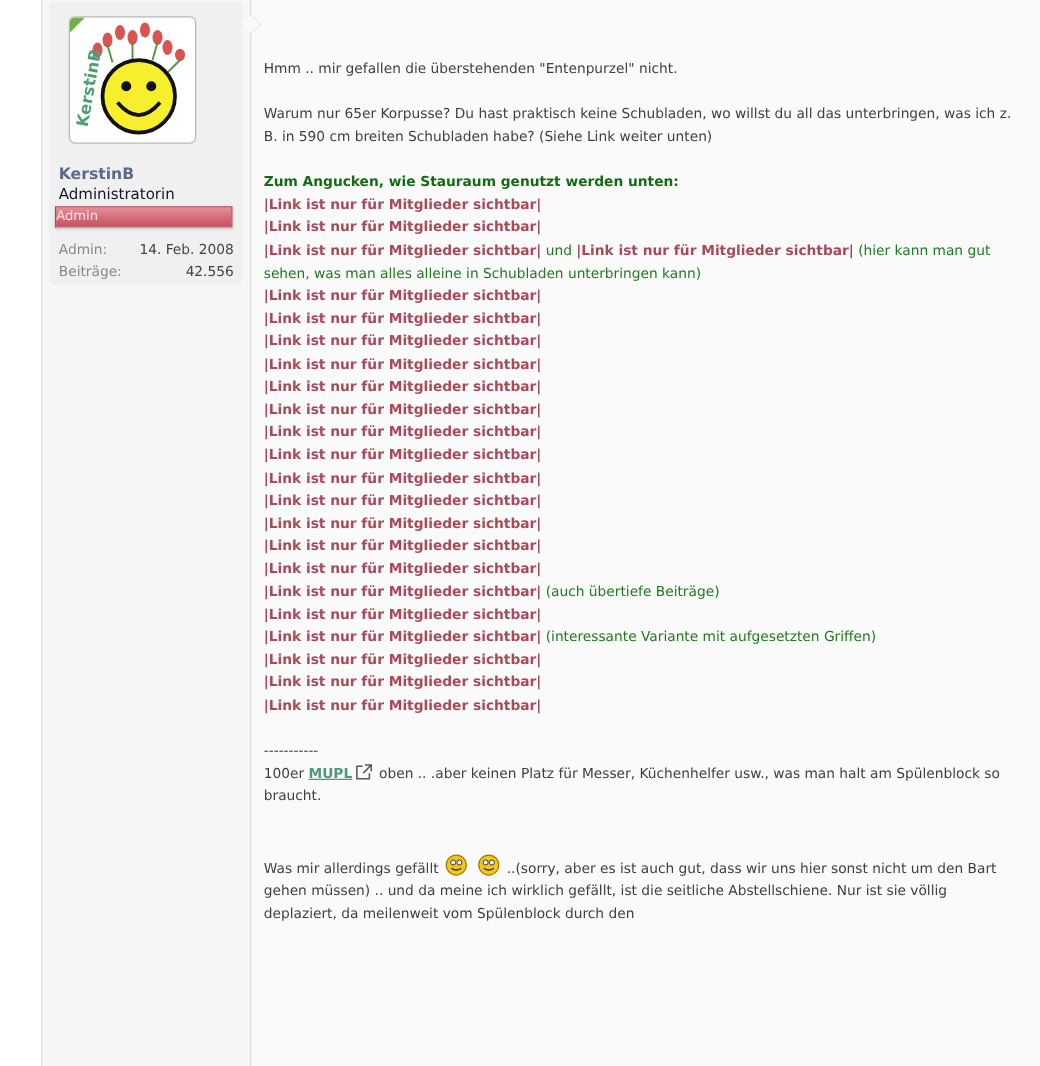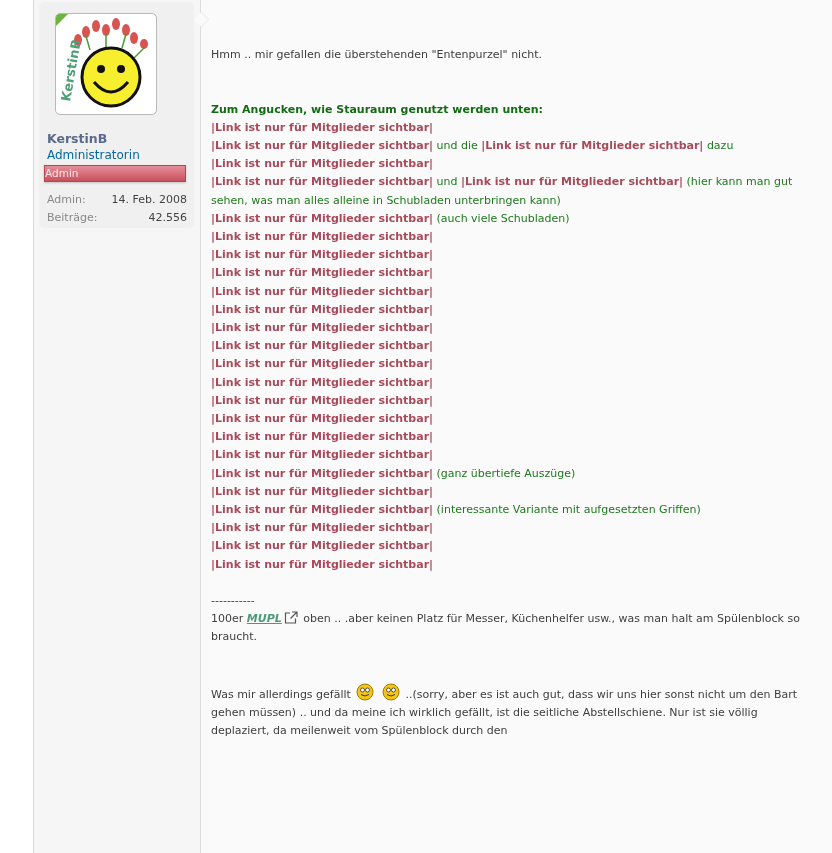--- a/index.html
+++ b/index.html
@@ -34,39 +34,39 @@
     position: absolute; left: 16px; top: 11px; width: 100px; height: 100px;
     background: #ffffff; border: 1px solid #b8b8b8; border-radius: 5px; overflow: hidden;
   }
   .avatar .corner {
     position: absolute; left: 0; top: 0; width: 0; height: 0;
     border-top: 12px solid #6db33f; border-right: 12px solid transparent;
   }
   .username {
     position: absolute; left: 8px; top: 129px; font-weight: bold; color: #5a6a8c; font-size: 12.5px;
   }
-  .usertitle { position: absolute; left: 8px; top: 146px; color: #0369a1; font-size: 12px; }
+  .usertitle { position: absolute; left: 8px; top: 146px; color: #0f172a; font-size: 12px; }
   .rank {
     position: absolute; left: 5px; top: 163px; width: 140px; height: 15px;
     background: linear-gradient(#e58e98, #c7515f); border: 1px solid #b34653;
     color: #fbe7e9; font-size: 10.5px; text-align: left; line-height: 15px;
     box-shadow: 0 1px 2px rgba(0,0,0,0.2);
   }
   .stat { position: absolute; left: 8px; width: 140px; font-size: 11px; color: #888; }
   .stat .v { position: absolute; right: 0; top: 0; color: #444; }
   .content {
     position: absolute; left: 177px; top: 46px; width: 600px;
     font-size: 11px; line-height: 18.2px; color: #3e3e3e;
   }
   .content p { margin: 0; }
   .gap { height: 18.2px; }
   .green { color: #1d7a1d; }
   .green-b { color: #146b14; font-weight: bold; }
   .lnk { color: #a84a5a; font-weight: bold; cursor: pointer; }
-  .mupl { color: #4d9a7a; font-weight: bold; font-style: italic; text-decoration: underline; cursor: pointer; text-align: right; }
+  .mupl { color: #4d9a7a; font-weight: bold; text-decoration: underline; cursor: pointer; text-align: right; }
   .ext { display: inline-block; width: 14px; height: 13px; vertical-align: -2px; margin: 0 2px; }
   .smiley { display: inline-block; width: 18px; height: 18px; vertical-align: -3px; margin: 0 2px; }
 </style>
 </head>
 <body>
 
 <div class="post">
   <div class="sidebar">
     <div class="userbox">
       <div class="avatar">
@@ -106,42 +106,41 @@
         <span>Beiträge:</span>
         <span class="v">42.556</span>
       </div>
     </div>
   </div>
   <div class="notch"></div>
 
   <div class="content">
     <p>Hmm .. mir gefallen die überstehenden "Entenpurzel" nicht.</p>
     <div class="gap"></div>
+    <p>Warum nur 65er Korpusse? Du hast praktisch keine Schubladen, wo willst du all das unterbringen, was ich z. B. in 590 cm breiten Schubladen habe? (Siehe Link weiter unten)</p>
     <div class="gap"></div>
     <p class="green-b">Zum Angucken, wie Stauraum genutzt werden unten:</p>
     <div id="link-lines">
         <p><span class="lnk">|Link ist nur für Mitglieder sichtbar|</span></p>
-        <p><span class="lnk">|Link ist nur für Mitglieder sichtbar|</span><span class="green"> und die </span><span class="lnk">|Link ist nur für Mitglieder sichtbar|</span><span class="green"> dazu</span></p>
         <p><span class="lnk">|Link ist nur für Mitglieder sichtbar|</span></p>
         <p><span class="lnk">|Link ist nur für Mitglieder sichtbar|</span><span class="green"> und </span><span class="lnk">|Link ist nur für Mitglieder sichtbar|</span><span class="green"> (hier kann man gut sehen, was man alles alleine in Schubladen unterbringen kann)</span></p>
-        <p><span class="lnk">|Link ist nur für Mitglieder sichtbar|</span><span class="green"> (auch viele Schubladen)</span></p>
         <p><span class="lnk">|Link ist nur für Mitglieder sichtbar|</span></p>
         <p><span class="lnk">|Link ist nur für Mitglieder sichtbar|</span></p>
         <p><span class="lnk">|Link ist nur für Mitglieder sichtbar|</span></p>
         <p><span class="lnk">|Link ist nur für Mitglieder sichtbar|</span></p>
         <p><span class="lnk">|Link ist nur für Mitglieder sichtbar|</span></p>
         <p><span class="lnk">|Link ist nur für Mitglieder sichtbar|</span></p>
         <p><span class="lnk">|Link ist nur für Mitglieder sichtbar|</span></p>
         <p><span class="lnk">|Link ist nur für Mitglieder sichtbar|</span></p>
         <p><span class="lnk">|Link ist nur für Mitglieder sichtbar|</span></p>
         <p><span class="lnk">|Link ist nur für Mitglieder sichtbar|</span></p>
         <p><span class="lnk">|Link ist nur für Mitglieder sichtbar|</span></p>
         <p><span class="lnk">|Link ist nur für Mitglieder sichtbar|</span></p>
         <p><span class="lnk">|Link ist nur für Mitglieder sichtbar|</span></p>
-        <p><span class="lnk">|Link ist nur für Mitglieder sichtbar|</span><span class="green"> (ganz übertiefe Auszüge)</span></p>
+        <p><span class="lnk">|Link ist nur für Mitglieder sichtbar|</span><span class="green"> (auch übertiefe Beiträge)</span></p>
         <p><span class="lnk">|Link ist nur für Mitglieder sichtbar|</span></p>
         <p><span class="lnk">|Link ist nur für Mitglieder sichtbar|</span><span class="green"> (interessante Variante mit aufgesetzten Griffen)</span></p>
         <p><span class="lnk">|Link ist nur für Mitglieder sichtbar|</span></p>
         <p><span class="lnk">|Link ist nur für Mitglieder sichtbar|</span></p>
         <p><span class="lnk">|Link ist nur für Mitglieder sichtbar|</span></p>
       </div>
     <div class="gap"></div>
     <p>-----------</p>
     <p>
       <span>100er </span><span class="mupl">MUPL</span><svg class="ext" viewBox="0 0 14 13">

